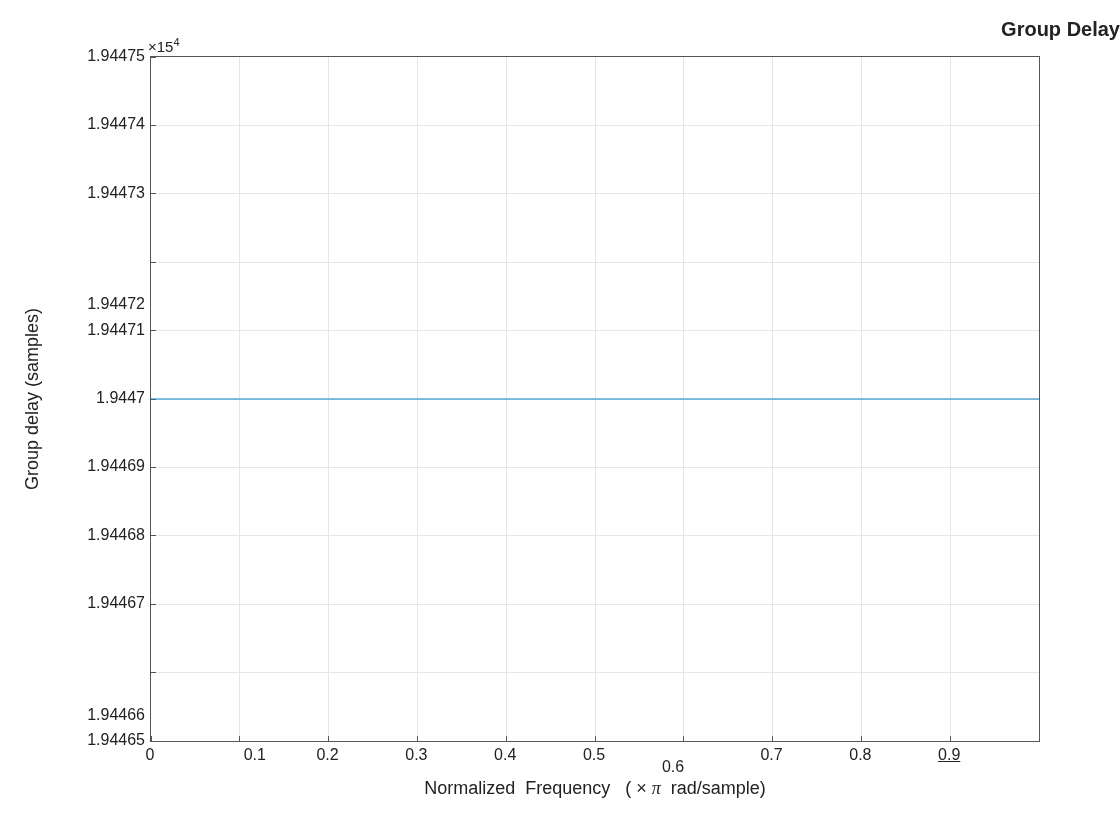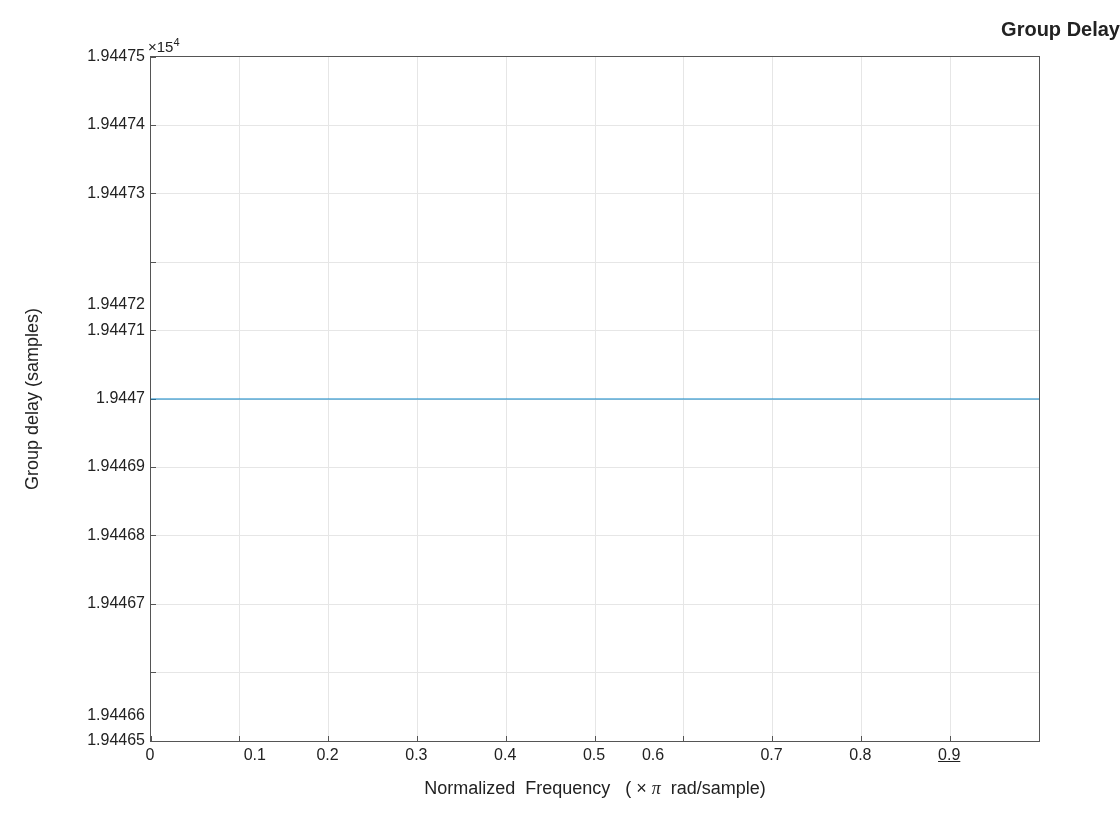--- a/index.html
+++ b/index.html
@@ -161,21 +161,21 @@
     </svg>
   </div>
 
   <div class="x-ticks">
       <div class="x-tick" style="left: 0px;">0</div>
       <div class="x-tick" style="left: 88.8px; margin-left: 16px;">0.1</div>
       <div class="x-tick" style="left: 177.6px;">0.2</div>
       <div class="x-tick" style="left: 266.4px;">0.3</div>
       <div class="x-tick" style="left: 355.2px; text-align: right;">0.4</div>
       <div class="x-tick" style="left: 444px;">0.5</div>
-      <div class="x-tick" style="left: 503px;">0.6</div>
+      <div class="x-tick" style="left: 523px; margin-top: 12px;">0.6</div>
       <div class="x-tick" style="left: 621.6px;">0.7</div>
       <div class="x-tick" style="left: 710.4px;">0.8</div>
       <div class="x-tick" style="left: 799.2px; text-decoration: underline;">0.9</div>
     </div>
   <div class="y-ticks">
       <div class="y-tick" style="top: 684px;">1.94465</div>
       <div class="y-tick" style="top: 643px; margin-top: 16px;">1.94466</div>
       <div class="y-tick" style="top: 547.2px;">1.94467</div>
       <div class="y-tick" style="top: 478.8px;">1.94468</div>
       <div class="y-tick" style="top: 410.4px; margin-left: 27px;">1.94469</div>

